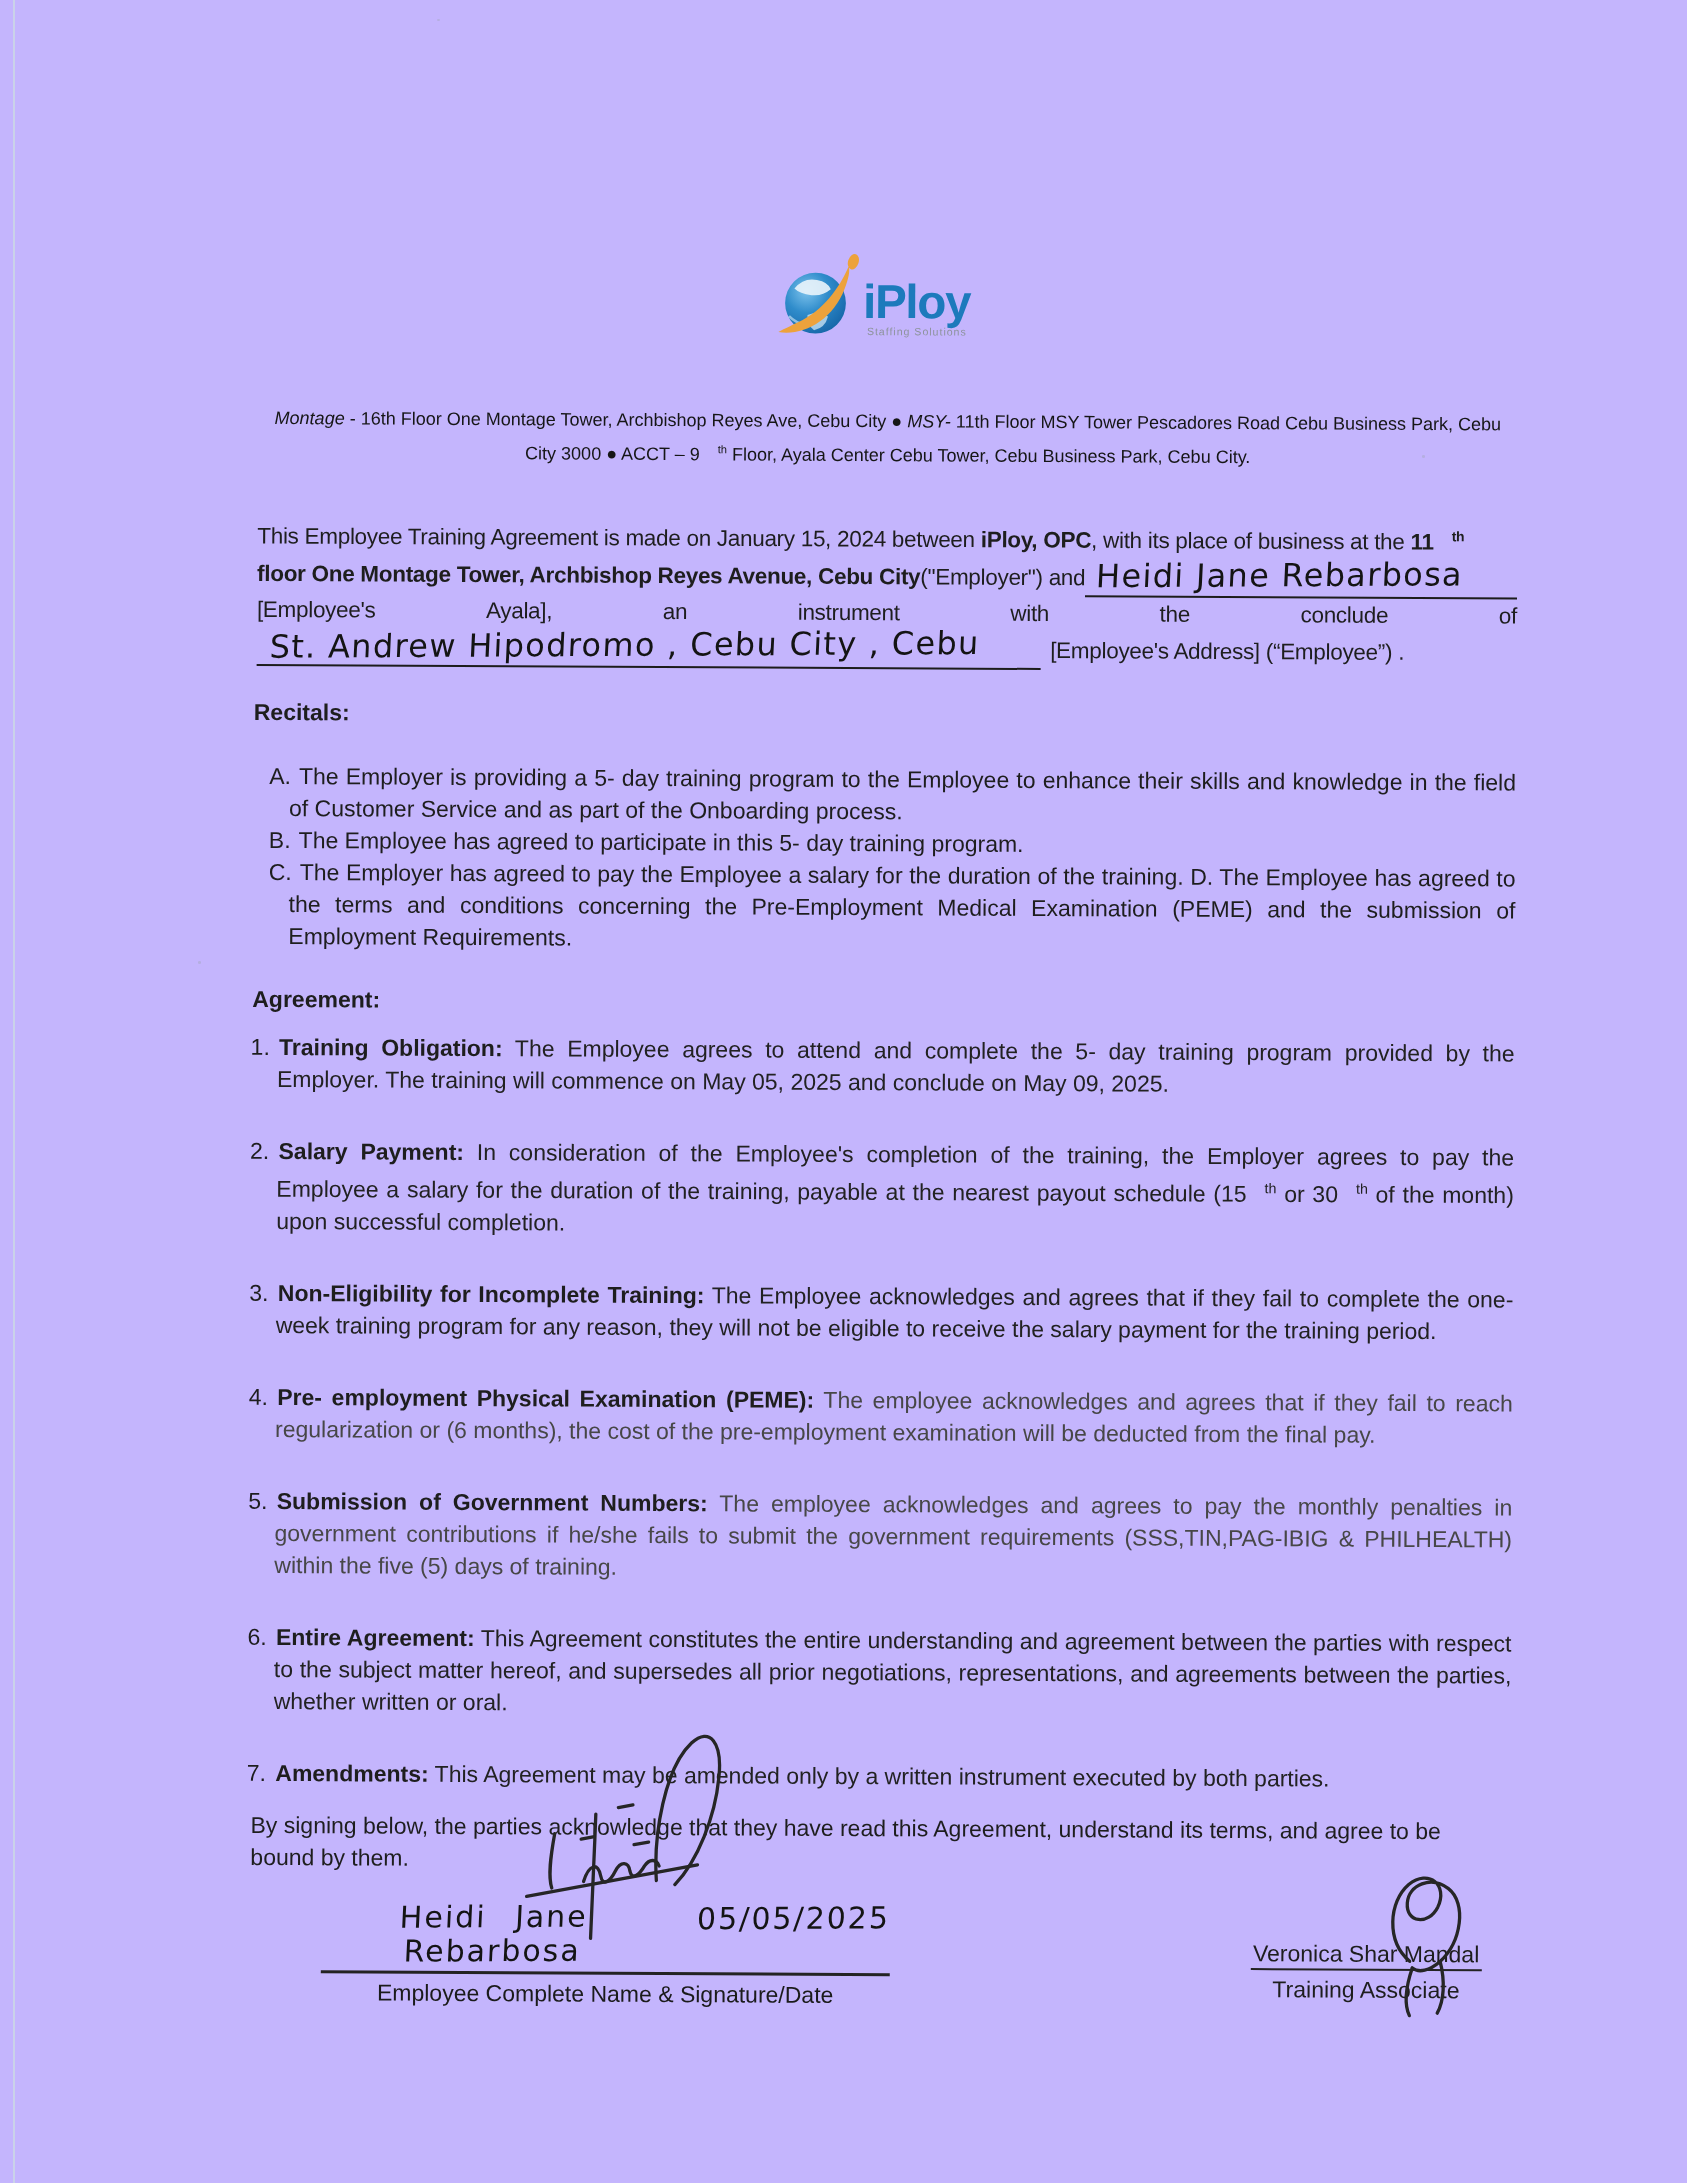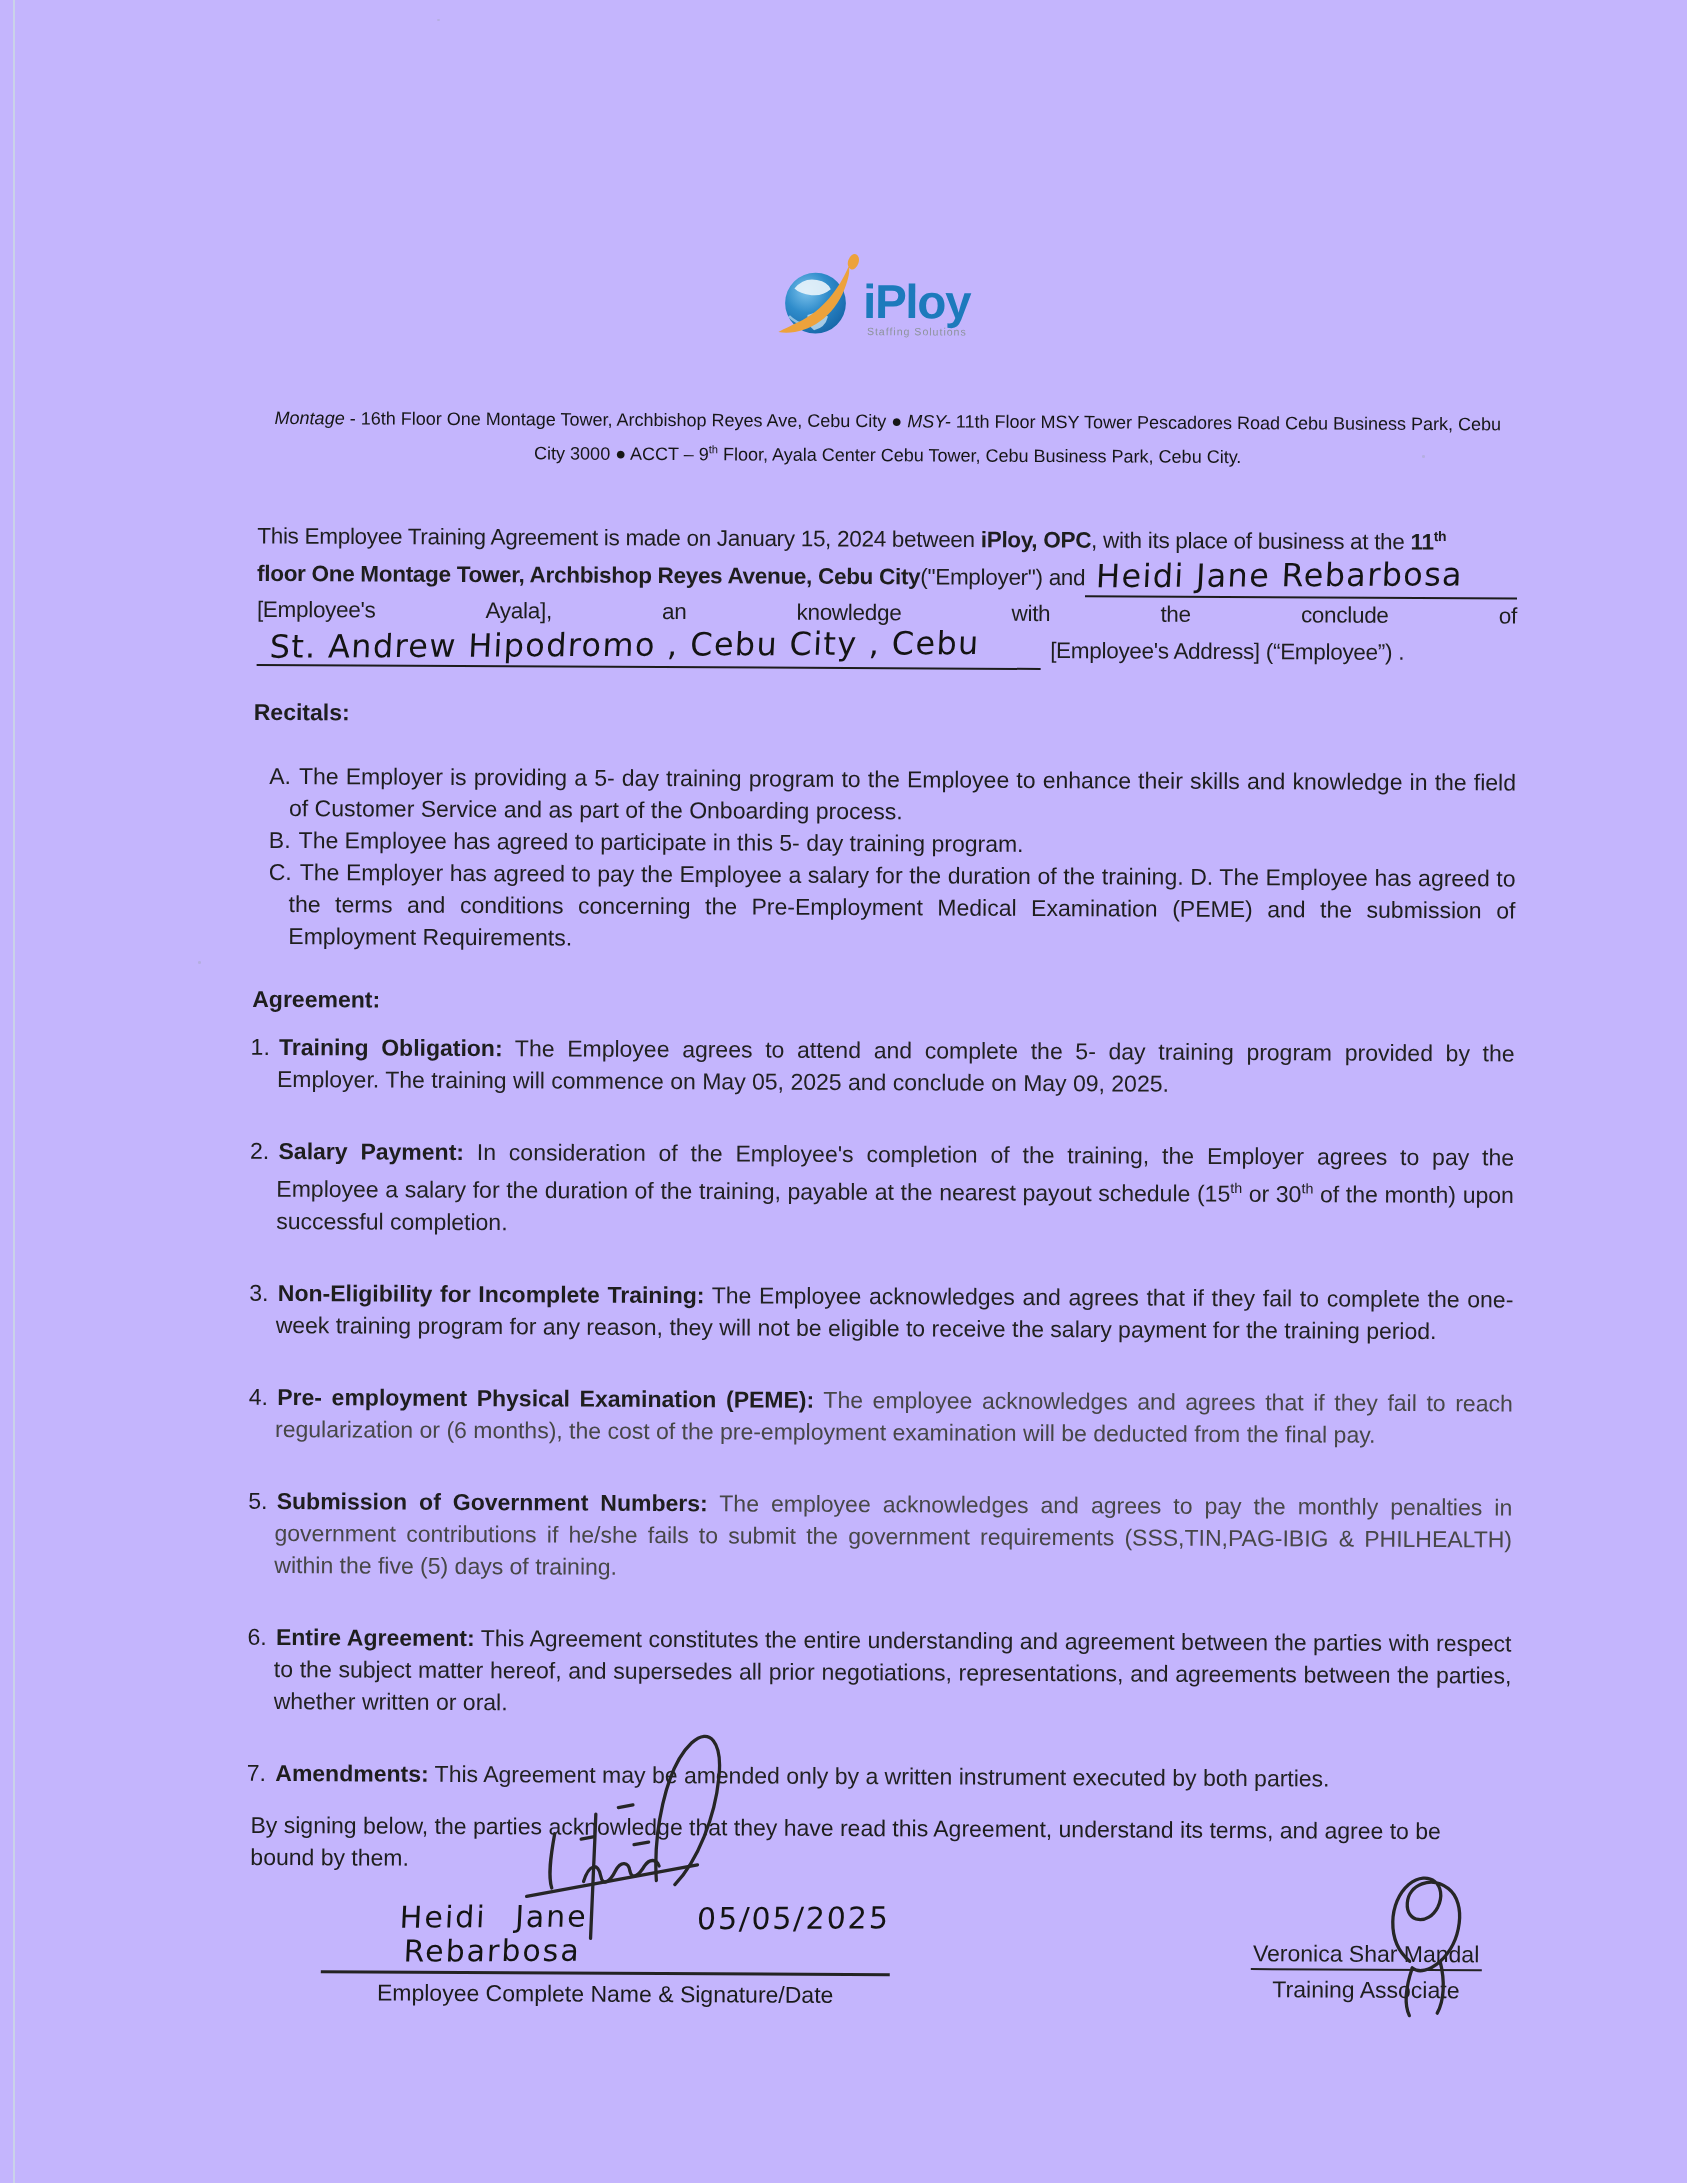--- a/index.html
+++ b/index.html
@@ -21,21 +21,21 @@
   .content{position:absolute;left:259px;top:0;width:1260px;}
 
   
   .logo-wrap{margin-top:250px;display:flex;justify-content:center;}
 
   
   .addr{margin-top:64px;text-align:center;font-size:18px;line-height:29px;color:#161616;}
   .addr .line{white-space:nowrap;}
   .addr .bi{font-weight:normal;font-style:italic;}
   .addr .b{font-weight:normal;}
-  sup{font-size:.62em;}
+  sup{font-size:.62em;margin-left:18px;}
 
   
   .intro{margin-top:46px;font-size:22.5px;line-height:34px;letter-spacing:-0.3px;}
   .iline{white-space:nowrap;}
   .b{font-weight:bold;}
   .flexline{display:flex;align-items:baseline;}
   .hw{
     font-family:"DejaVu Sans",sans-serif;color:#141414;
     letter-spacing:1.3px;display:inline-block;transform:rotate(-0.6deg) skewX(-3deg);
   }
@@ -142,21 +142,21 @@
         </div>
         <div class="iline flexline">
           <span class="b">floor One Montage Tower, Archbishop Reyes Avenue, Cebu City</span>
             <span> ("Employer") and </span>
           <span class="fill uline"><span class="hw hw-mid">Heidi Jane Rebarbosa</span></span>
         </div>
         <div class="iline l3">
           <span>[Employee's</span>
             <span>Ayala],</span>
             <span>an</span>
-            <span>knowledge</span>
+            <span>instrument</span>
             <span>with</span>
             <span>the</span>
             <span>conclude</span>
             <span>of</span>
         </div>
         <div class="iline flexline">
           <span class="l4hw uline"><span class="hw hw-mid">St. Andrew Hipodromo , Cebu City , Cebu</span></span>
           <span class="l4rest">[Employee's Address] (“Employee”) .</span>
         </div>
       </div>

